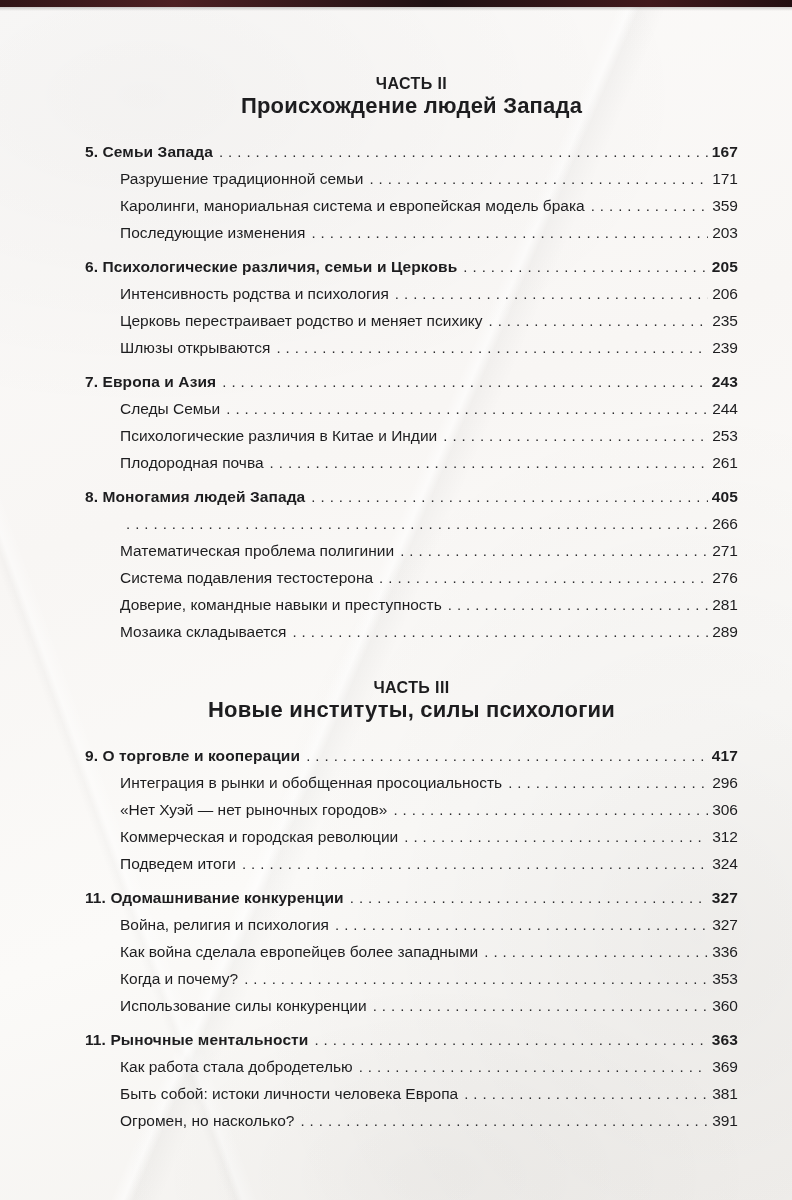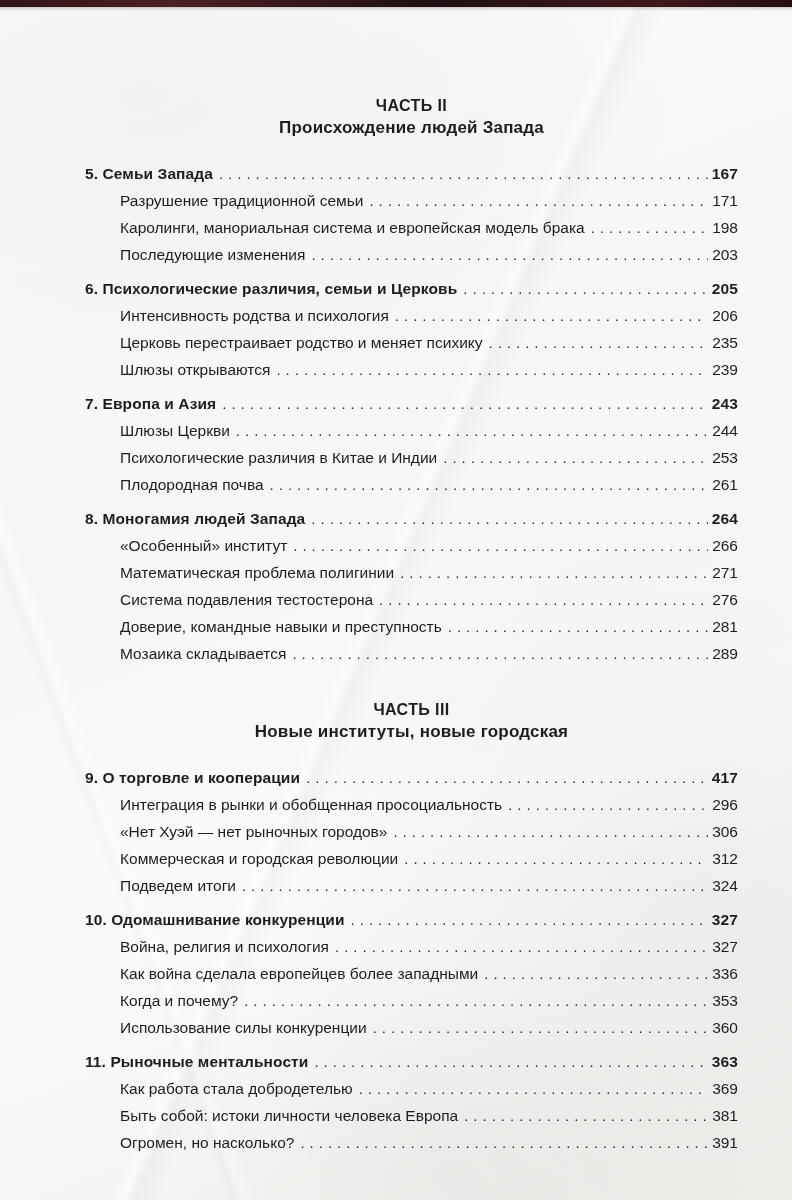--- a/index.html
+++ b/index.html
@@ -45,38 +45,38 @@
   .top-edge::after {
     content: "";
     position: absolute;
     left: 0; right: 0; top: 7px;
     height: 4px;
     background: linear-gradient(180deg, rgba(0,0,0,0.18), transparent);
   }
 
   .toc {
     position: absolute;
-    top: 96px;
+    top: 74px;
     left: 85px;
     right: 54px;
   }
 
   .part-head { text-align: center; }
   .part-head.later { margin-top: 33px; }
 
   .part-kicker {
     font-weight: 700;
     font-size: 16px;
     line-height: 20px;
     letter-spacing: 0.4px;
   }
 
   .part-title {
     font-weight: 700;
-    font-size: 17px;
+    font-size: 22px;
     line-height: 23px;
     margin-bottom: 21px;
     letter-spacing: 0.2px;
   }
 
   .row {
     display: flex;
     align-items: flex-end;
     font-size: 15.5px;
     line-height: 27px;
@@ -125,21 +125,21 @@
         <span class="pg">167</span>
       </div>
       <div class="row section">
         <span class="t">Разрушение традиционной семьи</span>
         <span class="dots"></span>
         <span class="pg">171</span>
       </div>
       <div class="row section">
         <span class="t">Каролинги, манориальная система и европейская модель брака</span>
         <span class="dots"></span>
-        <span class="pg">198</span>
+        <span class="pg">359</span>
       </div>
       <div class="row section">
         <span class="t">Последующие изменения</span>
         <span class="dots"></span>
         <span class="pg">203</span>
       </div>
       <div class="row chapter">
         <span class="t">6. Психологические различия, семьи и Церковь</span>
         <span class="dots"></span>
         <span class="pg">205</span>
@@ -158,41 +158,40 @@
         <span class="t">Шлюзы открываются</span>
         <span class="dots"></span>
         <span class="pg">239</span>
       </div>
       <div class="row chapter">
         <span class="t">7. Европа и Азия</span>
         <span class="dots"></span>
         <span class="pg">243</span>
       </div>
       <div class="row section">
-        <span class="t">Шлюзы Церкви</span>
+        <span class="t">Следы Семьи</span>
         <span class="dots"></span>
         <span class="pg">244</span>
       </div>
       <div class="row section">
         <span class="t">Психологические различия в Китае и Индии</span>
         <span class="dots"></span>
         <span class="pg">253</span>
       </div>
       <div class="row section">
         <span class="t">Плодородная почва</span>
         <span class="dots"></span>
         <span class="pg">261</span>
       </div>
       <div class="row chapter">
         <span class="t">8. Моногамия людей Запада</span>
         <span class="dots"></span>
-        <span class="pg">264</span>
-      </div>
-      <div class="row section">
-        <span class="t">«Особенный» институт</span>
+        <span class="pg">405</span>
+      </div>
+      <div class="row section">
         <span class="dots"></span>
         <span class="pg">266</span>
       </div>
       <div class="row section">
         <span class="t">Математическая проблема полигинии</span>
         <span class="dots"></span>
         <span class="pg">271</span>
       </div>
       <div class="row section">
         <span class="t">Система подавления тестостерона</span>
@@ -204,21 +203,21 @@
         <span class="dots"></span>
         <span class="pg">281</span>
       </div>
       <div class="row section">
         <span class="t">Мозаика складывается</span>
         <span class="dots"></span>
         <span class="pg">289</span>
       </div>
       <header class="part-head later">
         <div class="part-kicker">ЧАСТЬ III</div>
-        <div class="part-title">Новые институты, новые городская</div>
+        <div class="part-title">Новые институты, силы психологии</div>
       </header>
       <div class="row chapter">
         <span class="t">9. О торговле и кооперации</span>
         <span class="dots"></span>
         <span class="pg">417</span>
       </div>
       <div class="row section">
         <span class="t">Интеграция в рынки и обобщенная просоциальность</span>
         <span class="dots"></span>
         <span class="pg">296</span>
@@ -232,21 +231,21 @@
         <span class="t">Коммерческая и городская революции</span>
         <span class="dots"></span>
         <span class="pg">312</span>
       </div>
       <div class="row section">
         <span class="t">Подведем итоги</span>
         <span class="dots"></span>
         <span class="pg">324</span>
       </div>
       <div class="row chapter">
-        <span class="t">10. Одомашнивание конкуренции</span>
+        <span class="t">11. Одомашнивание конкуренции</span>
         <span class="dots"></span>
         <span class="pg">327</span>
       </div>
       <div class="row section">
         <span class="t">Война, религия и психология</span>
         <span class="dots"></span>
         <span class="pg">327</span>
       </div>
       <div class="row section">
         <span class="t">Как война сделала европейцев более западными</span>

